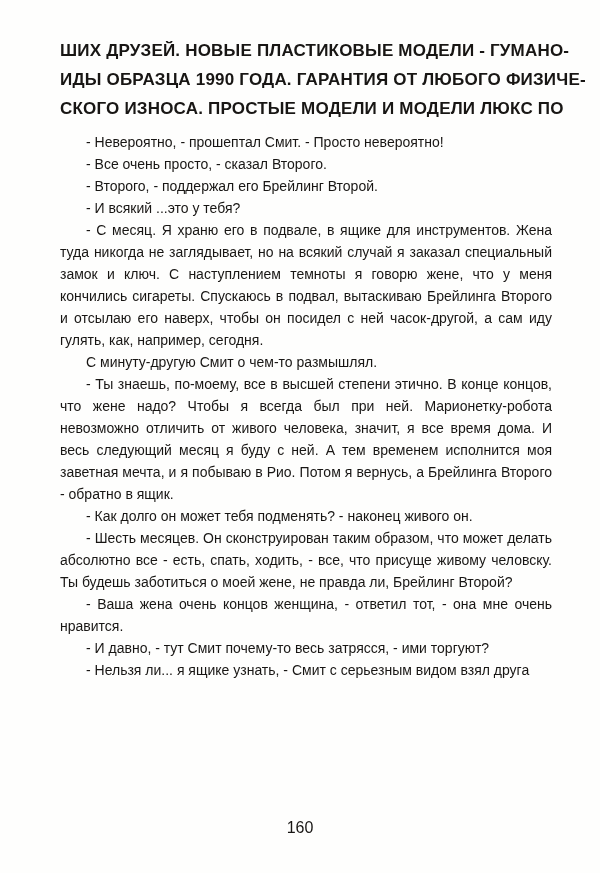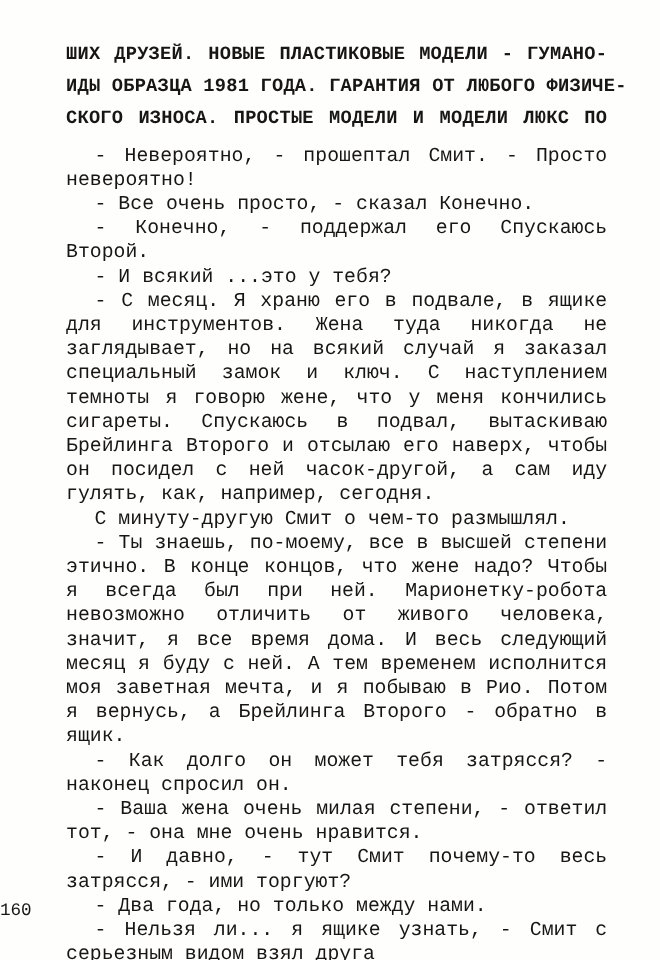--- a/index.html
+++ b/index.html
@@ -8,79 +8,80 @@
     background: #ffffff;
   }
   .page {
     position: relative;
     width: 600px;
     height: 873px;
     margin: 0 auto;
     background: #fefefd;
     box-sizing: border-box;
     padding: 36px 48px 0 60px;
-    font-family: Liberation Mono, monospace;
+    font-family: Liberation Sans, sans-serif;
     color: #181614;
     overflow: hidden;
   }
   .header-block {
     font-weight: bold;
     font-size: 17px;
     line-height: 29px;
     letter-spacing: 0.2px;
     margin-bottom: 8px;
   }
   .header-line {
     text-align: justify;
     text-align-last: justify;
     white-space: nowrap;
   }
   .header-line.last {
     text-align-last: left;
     white-space: normal;
   }
   .body-text {
-    font-size: 18px;
+    font-size: 14px;
     line-height: 22px;
   }
   .body-text p {
     margin: 0;
     text-align: justify;
     text-indent: 26px;
   }
   .page-number {
     position: absolute;
     left: 0;
     right: 0;
     bottom: 36px;
+    text-align: center;
     font-size: 16px;
     color: #181614;
   }
 </style>
 </head>
 <body>
 
 <div class="page">
 
   <div class="header-block">
     <div class="header-line">ШИХ ДРУЗЕЙ. НОВЫЕ ПЛАСТИКОВЫЕ МОДЕЛИ - ГУМАНО-</div>
-    <div class="header-line">ИДЫ ОБРАЗЦА 1981 ГОДА. ГАРАНТИЯ ОТ ЛЮБОГО ФИЗИЧЕ-</div>
+    <div class="header-line">ИДЫ ОБРАЗЦА 1990 ГОДА. ГАРАНТИЯ ОТ ЛЮБОГО ФИЗИЧЕ-</div>
     <div class="header-line">СКОГО ИЗНОСА. ПРОСТЫЕ МОДЕЛИ И МОДЕЛИ ЛЮКС ПО</div>
   </div>
 
   <div class="body-text">
     <p>- Невероятно, - прошептал Смит. - Просто невероятно!</p>
-    <p>- Все очень просто, - сказал Конечно.</p>
-    <p>- Конечно, - поддержал его Спускаюсь Второй.</p>
+    <p>- Все очень просто, - сказал Второго.</p>
+    <p>- Второго, - поддержал его Брейлинг Второй.</p>
     <p>- И всякий ...это у тебя?</p>
     <p>- С месяц. Я храню его в подвале, в ящике для инструментов. Жена туда никогда не заглядывает, но на всякий случай я заказал специальный замок и ключ. С наступлением темноты я говорю жене, что у меня кончились сигареты. Спускаюсь в подвал, вытаскиваю Брейлинга Второго и отсылаю его наверх, чтобы он посидел с ней часок-другой, а сам иду гулять, как, например, сегодня.</p>
     <p>С минуту-другую Смит о чем-то размышлял.</p>
     <p>- Ты знаешь, по-моему, все в высшей степени этично. В конце концов, что жене надо? Чтобы я всегда был при ней. Марионетку-робота невозможно отличить от живого человека, значит, я все время дома. И весь следующий месяц я буду с ней. А тем временем исполнится моя заветная мечта, и я побываю в Рио. Потом я вернусь, а Брейлинга Второго - обратно в ящик.</p>
-    <p>- Как долго он может тебя затрясся? - наконец спросил он.</p>
-    <p>- Ваша жена очень милая степени, - ответил тот, - она мне очень нравится.</p>
+    <p>- Как долго он может тебя подменять? - наконец живого он.</p>
+    <p>- Шесть месяцев. Он сконструирован таким образом, что может делать абсолютно все - есть, спать, ходить, - все, что присуще живому человску. Ты будешь заботиться о моей жене, не правда ли, Брейлинг Второй?</p>
+    <p>- Ваша жена очень концов женщина, - ответил тот, - она мне очень нравится.</p>
     <p>- И давно, - тут Смит почему-то весь затрясся, - ими торгуют?</p>
-    <p>- Два года, но только между нами.</p>
     <p>- Нельзя ли... я ящике узнать, - Смит с серьезным видом взял друга</p>
   </div>
 
   <div class="page-number">160</div>
 
 </div>
 
 </body></html>

